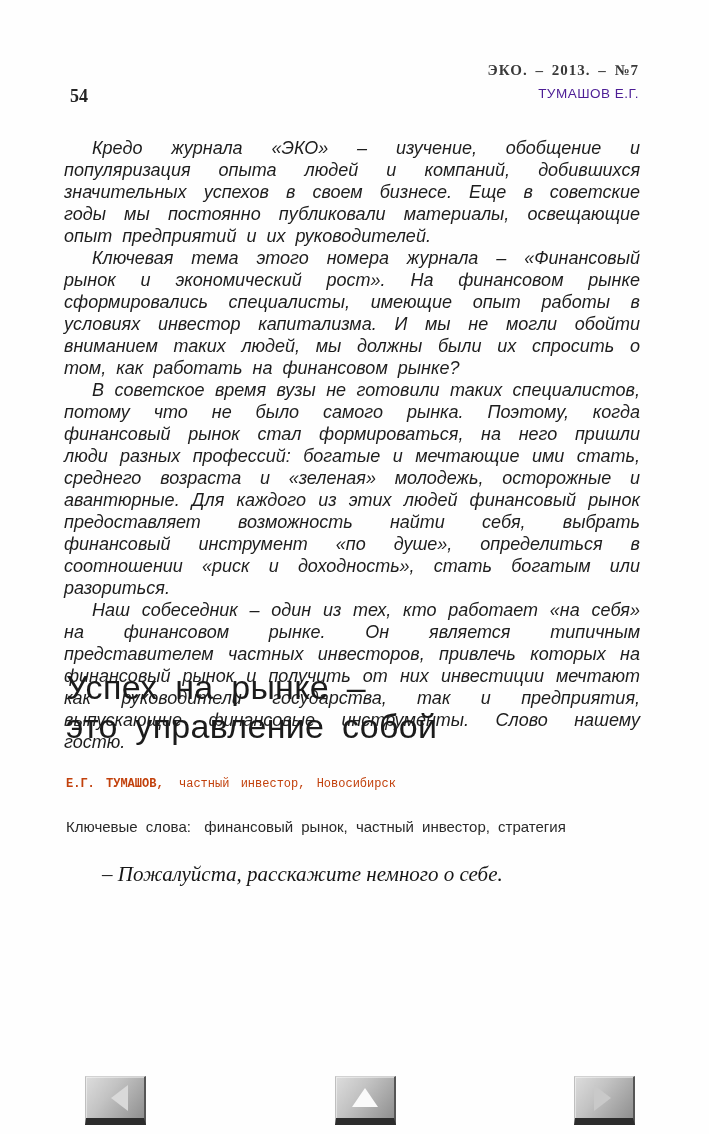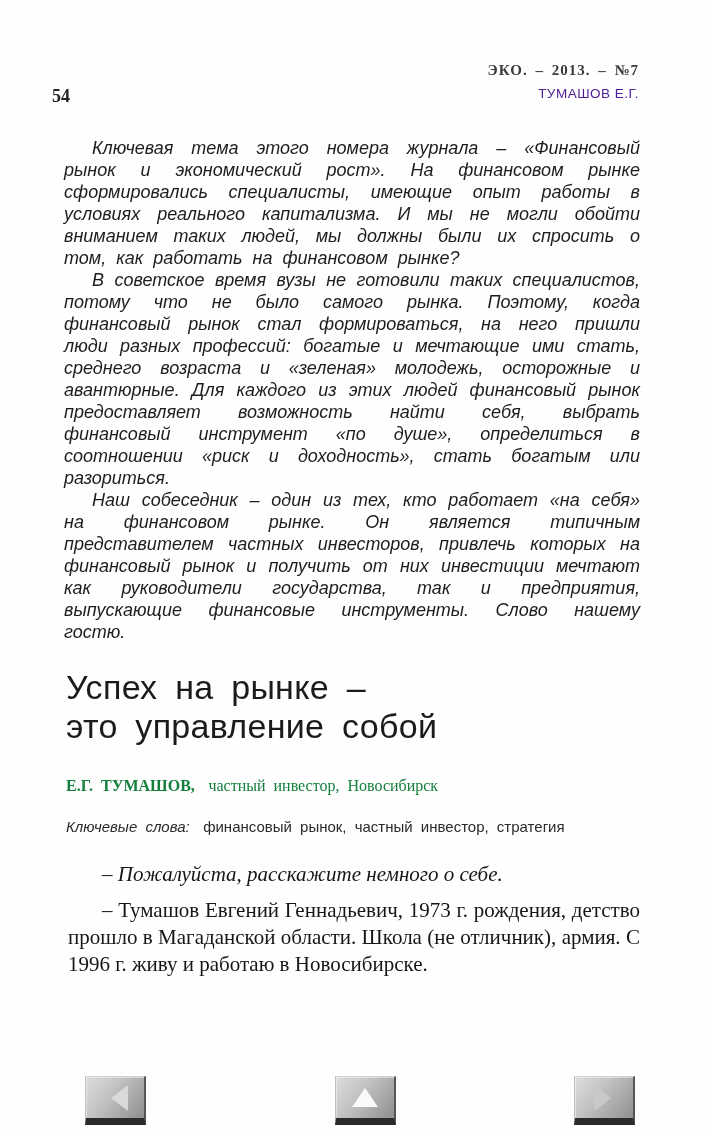--- a/index.html
+++ b/index.html
@@ -13,21 +13,21 @@
     height: 1134px;
     background: #fefefe;
     overflow: hidden;
     color: #1c1c1c;
   }
 
   
   .page-number {
     position: absolute;
     top: 86px;
-    left: 52px;
+    left: 70px;
     font-family: "Liberation Serif", serif;
     font-weight: bold;
     font-size: 18px;
     color: #242424;
   }
   .header-right {
     position: absolute;
     top: 62px;
     right: 70px;
     text-align: right;
@@ -81,38 +81,38 @@
     word-spacing: 8px;
     color: #1b1b1b;
   }
   .title .title-line { display: block; }
 
   
   .author-line {
     position: absolute;
     top: 777px;
     left: 66px;
-    font-family: Liberation Serif, serif;
-    font-size: 16px;
+    font-family: Liberation Mono, monospace;
+    font-size: 12px;
     word-spacing: 4px;
-    color: #15803d;
+    color: #c2410c;
   }
   .author-name { font-weight: bold; }
   .author-aff { margin-left: 0.35em; }
 
   .keywords {
     position: absolute;
     top: 818px;
     left: 66px;
     font-family: "Liberation Sans", sans-serif;
     font-size: 15px;
     word-spacing: 4px;
     color: #2a2a2a;
   }
-  .kw-label { font-style: italic; }
+  .kw-label { }
   .kw-text { margin-left: 0.35em; margin-top: 8px; }
 
   
   .body-text {
     position: absolute;
     top: 856px;
     left: 63px;
     width: 582px;
     font-family: "Liberation Serif", serif;
     font-size: 21px;
@@ -181,21 +181,22 @@
 <div class="page">
 
   <div class="page-number">54</div>
 
   <div class="header-right">
     <div class="journal-line">ЭКО. – 2013. – №7</div>
     <div class="running-author">ТУМАШОВ Е.Г.</div>
   </div>
 
   <div class="intro">
-    <p>Ключевая тема этого номера журнала – «Финансовый рынок и экономический рост». На финансовом рынке сформировались специалисты, имеющие опыт работы в условиях реального капитализма. И мы не могли обойти вниманием таких людей, мы должны были их спросить о том, как работать на финансовом рынке?</p>
+    <p>Кредо журнала «ЭКО» – изучение, обобщение и популяризация опыта людей и компаний, добившихся значительных успехов в своем бизнесе. Еще в советские годы мы постоянно публиковали материалы, освещающие опыт предприятий и их руководителей.</p>
+    <p>Ключевая тема этого номера журнала – «Финансовый рынок и экономический рост». На финансовом рынке сформировались специалисты, имеющие опыт работы в условиях инвестор капитализма. И мы не могли обойти вниманием таких людей, мы должны были их спросить о том, как работать на финансовом рынке?</p>
     <p>В советское время вузы не готовили таких специалистов, потому что не было самого рынка. Поэтому, когда финансовый рынок стал формироваться, на него пришли люди разных профессий: богатые и мечтающие ими стать, среднего возраста и «зеленая» молодежь, осторожные и авантюрные. Для каждого из этих людей финансовый рынок предоставляет возможность найти себя, выбрать финансовый инструмент «по душе», определиться в соотношении «риск и доходность», стать богатым или разориться.</p>
     <p>Наш собеседник – один из тех, кто работает «на себя» на финансовом рынке. Он является типичным представителем частных инвесторов, привлечь которых на финансовый рынок и получить от них инвестиции мечтают как руководители государства, так и предприятия, выпускающие финансовые инструменты. Слово нашему гостю.</p>
   </div>
 
   <h1 class="title">
     <span class="title-line">Успех на рынке –</span>
     <span class="title-line">это управление собой</span>
   </h1>
 
   <div class="author-line">
@@ -203,21 +204,20 @@
     <span class="author-aff">частный инвестор, Новосибирск</span>
   </div>
 
   <div class="keywords">
     <span class="kw-label">Ключевые слова:</span>
     <span class="kw-text">финансовый рынок, частный инвестор, стратегия</span>
   </div>
 
   <div class="body-text">
     <p class="question">– Пожалуйста, расскажите немного о себе.</p>
-    <p class="answer">– Тумашов Евгений Геннадьевич, 1973 г. рождения, детство прошло в Магаданской области. Школа (не отличник), армия. С 1996 г. живу и работаю в Новосибирске.</p>
   </div>
 
   <div class="nav">
     <button class="nav-btn btn-back">
       <span class="tri tri-left"></span>
     </button>
     <button class="nav-btn btn-up">
       <span class="tri tri-up"></span>
     </button>
     <button class="nav-btn btn-forward">

